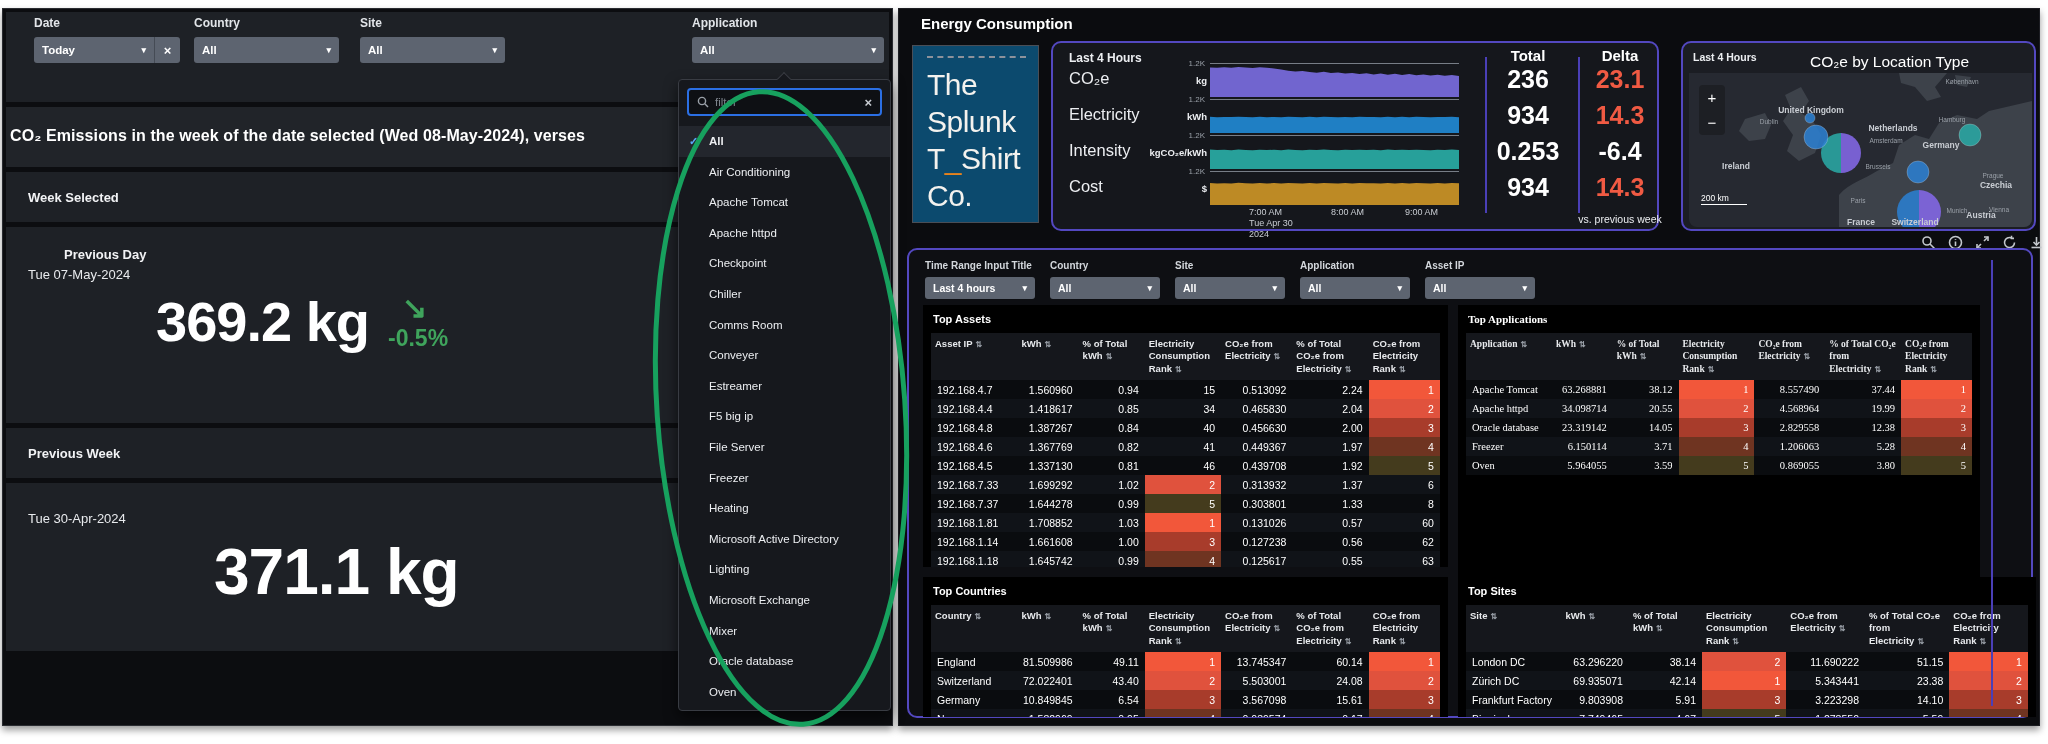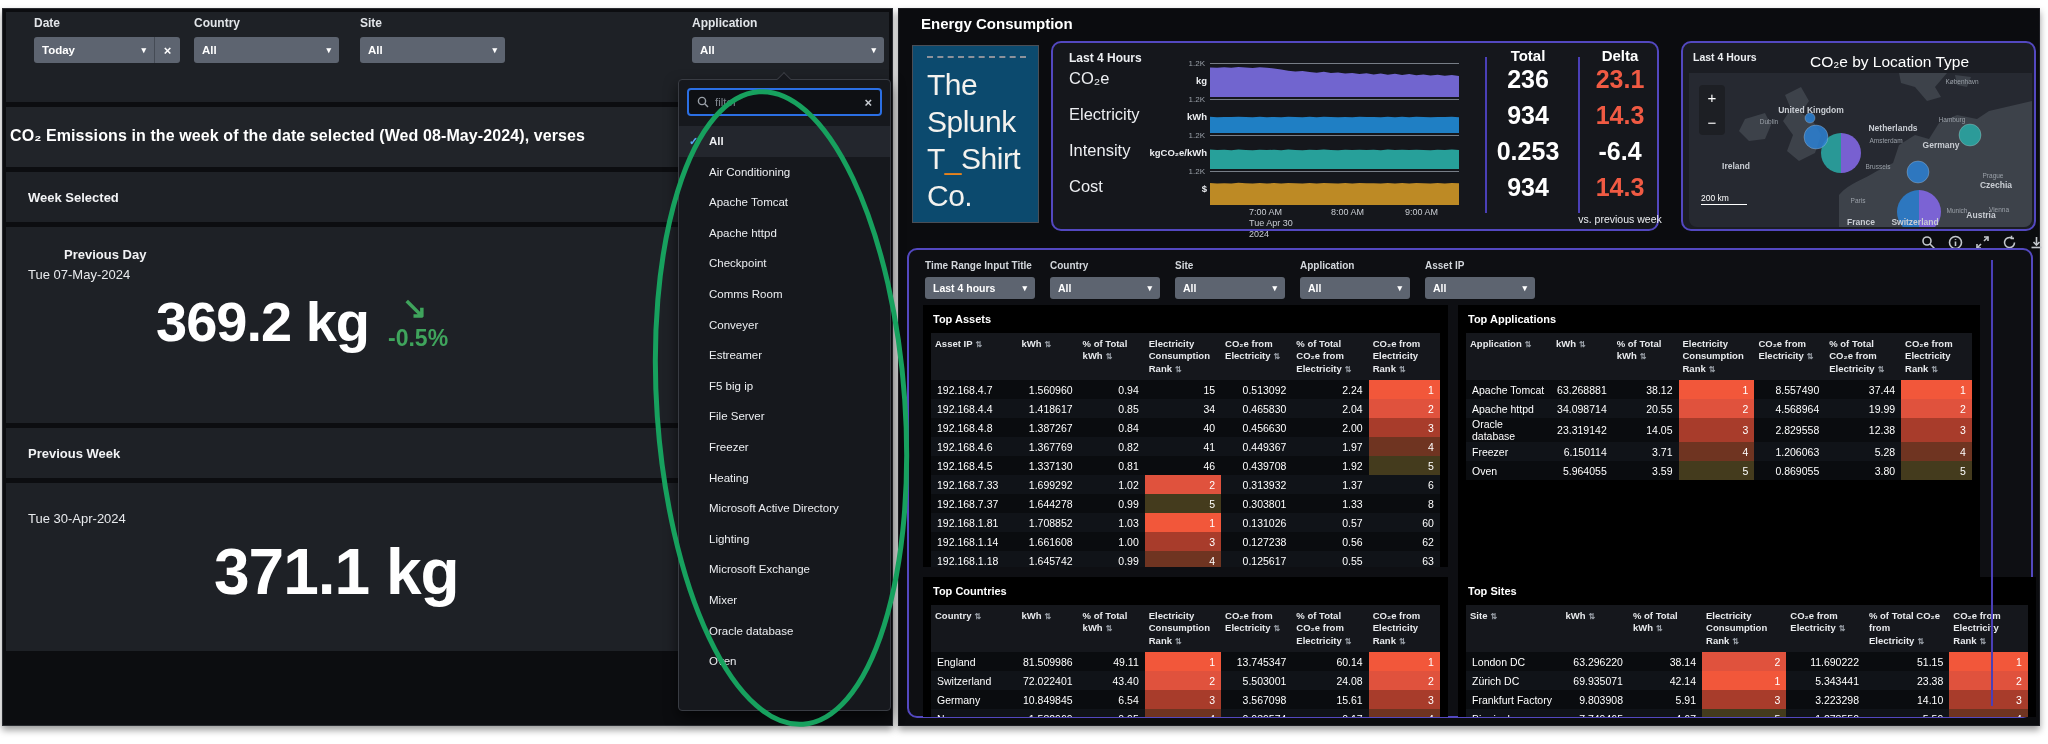--- a/index.html
+++ b/index.html
@@ -169,20 +169,21 @@
           </svg>
         <span class="ph">filter</span>
         <span class="pclear">×</span>
       </div>
       <div class="plist" id="lp-popup-list">
           <div class="pitem sel"><span class="chk">✓</span><span>All</span></div>
           <div class="pitem"><span>Air Conditioning</span></div>
           <div class="pitem"><span>Apache Tomcat</span></div>
           <div class="pitem"><span>Apache httpd</span></div>
           <div class="pitem"><span>Checkpoint</span></div>
+          <div class="pitem"><span>Chiller</span></div>
           <div class="pitem"><span>Comms Room</span></div>
           <div class="pitem"><span>Conveyer</span></div>
           <div class="pitem"><span>Estreamer</span></div>
           <div class="pitem"><span>F5 big ip</span></div>
           <div class="pitem"><span>File Server</span></div>
           <div class="pitem"><span>Freezer</span></div>
           <div class="pitem"><span>Heating</span></div>
           <div class="pitem"><span>Microsoft Active Directory</span></div>
           <div class="pitem"><span>Lighting</span></div>
           <div class="pitem"><span>Microsoft Exchange</span></div>
@@ -469,21 +470,21 @@
               <div class="dt-c num r-odd">62</div>
               <div class="dt-c r-even">192.168.1.18</div>
               <div class="dt-c num r-even">1.645742</div>
               <div class="dt-c num r-even">0.99</div>
               <div class="dt-c num r-even" style="background: rgb(111, 52, 33);">4</div>
               <div class="dt-c num r-even">0.125617</div>
               <div class="dt-c num r-even">0.55</div>
               <div class="dt-c num r-even">63</div>
             </div>
           </div>
-          <div class="dtable" style="left: 549px; top: 55px; width: 522px; height: 277px;">
+          <div class="dtable" style="left: 549px; top: 55px; width: 522px; height: 277px; font-family: Liberation Serif, serif;">
             <div class="dt-title">Top Applications</div>
             <div class="dt-grid">
               <div class="dt-h"><span>Application</span><span class="sort">⇅</span></div>
               <div class="dt-h"><span>kWh</span><span class="sort">⇅</span></div>
               <div class="dt-h"><span>% of Total kWh</span><span class="sort">⇅</span></div>
               <div class="dt-h"><span>Electricity Consumption Rank</span><span class="sort">⇅</span></div>
               <div class="dt-h"><span>CO₂e from Electricity</span><span class="sort">⇅</span></div>
               <div class="dt-h"><span>% of Total CO₂e from Electricity</span><span class="sort">⇅</span></div>
               <div class="dt-h"><span>CO₂e from Electricity Rank</span><span class="sort">⇅</span></div>
               <div class="dt-c r-odd">Apache Tomcat</div>

